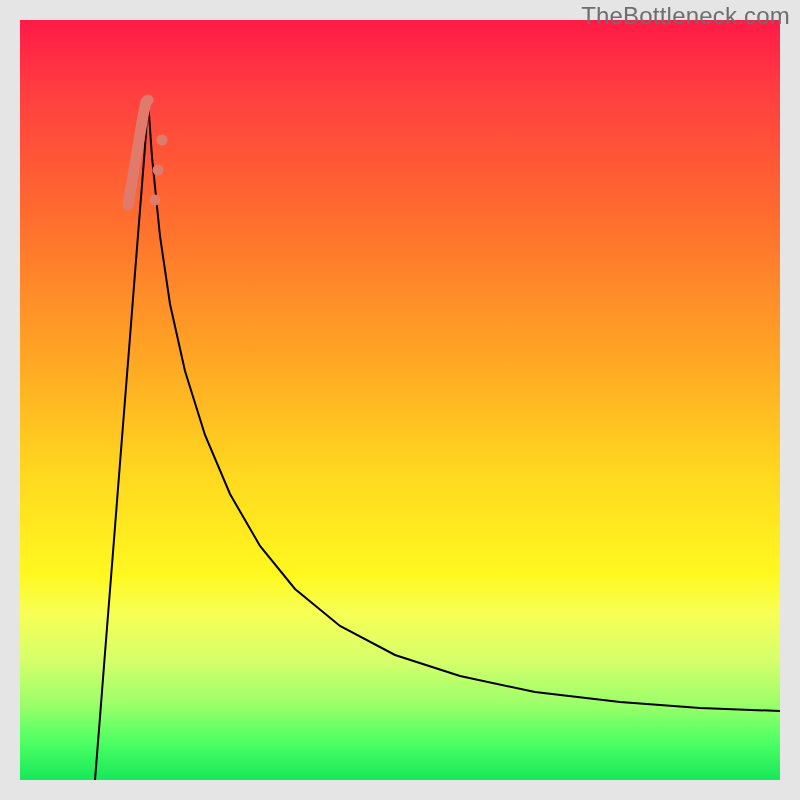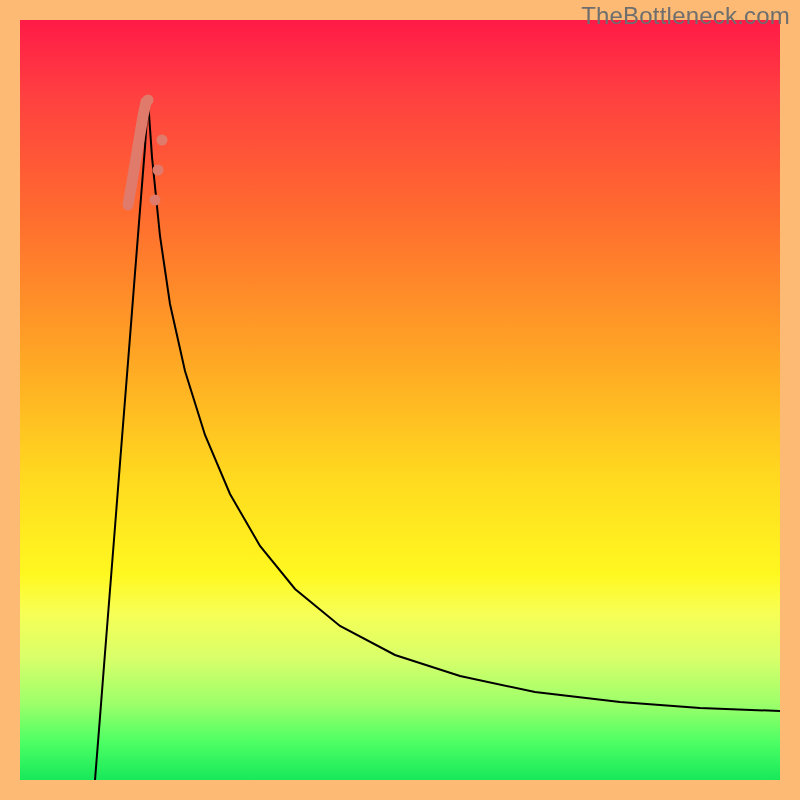--- a/index.html
+++ b/index.html
@@ -5,21 +5,21 @@
   html, body {
     margin: 0;
     padding: 0;
     width: 800px;
     height: 800px;
     overflow: hidden;
   }
   .frame {
     width: 800px;
     height: 800px;
-    background: #fdba74;
+    background: #e5e5e5;
     position: relative;
   }
   .plot {
     position: absolute;
     left: 20px;
     top: 20px;
     width: 760px;
     height: 760px;
     
     background: linear-gradient(

